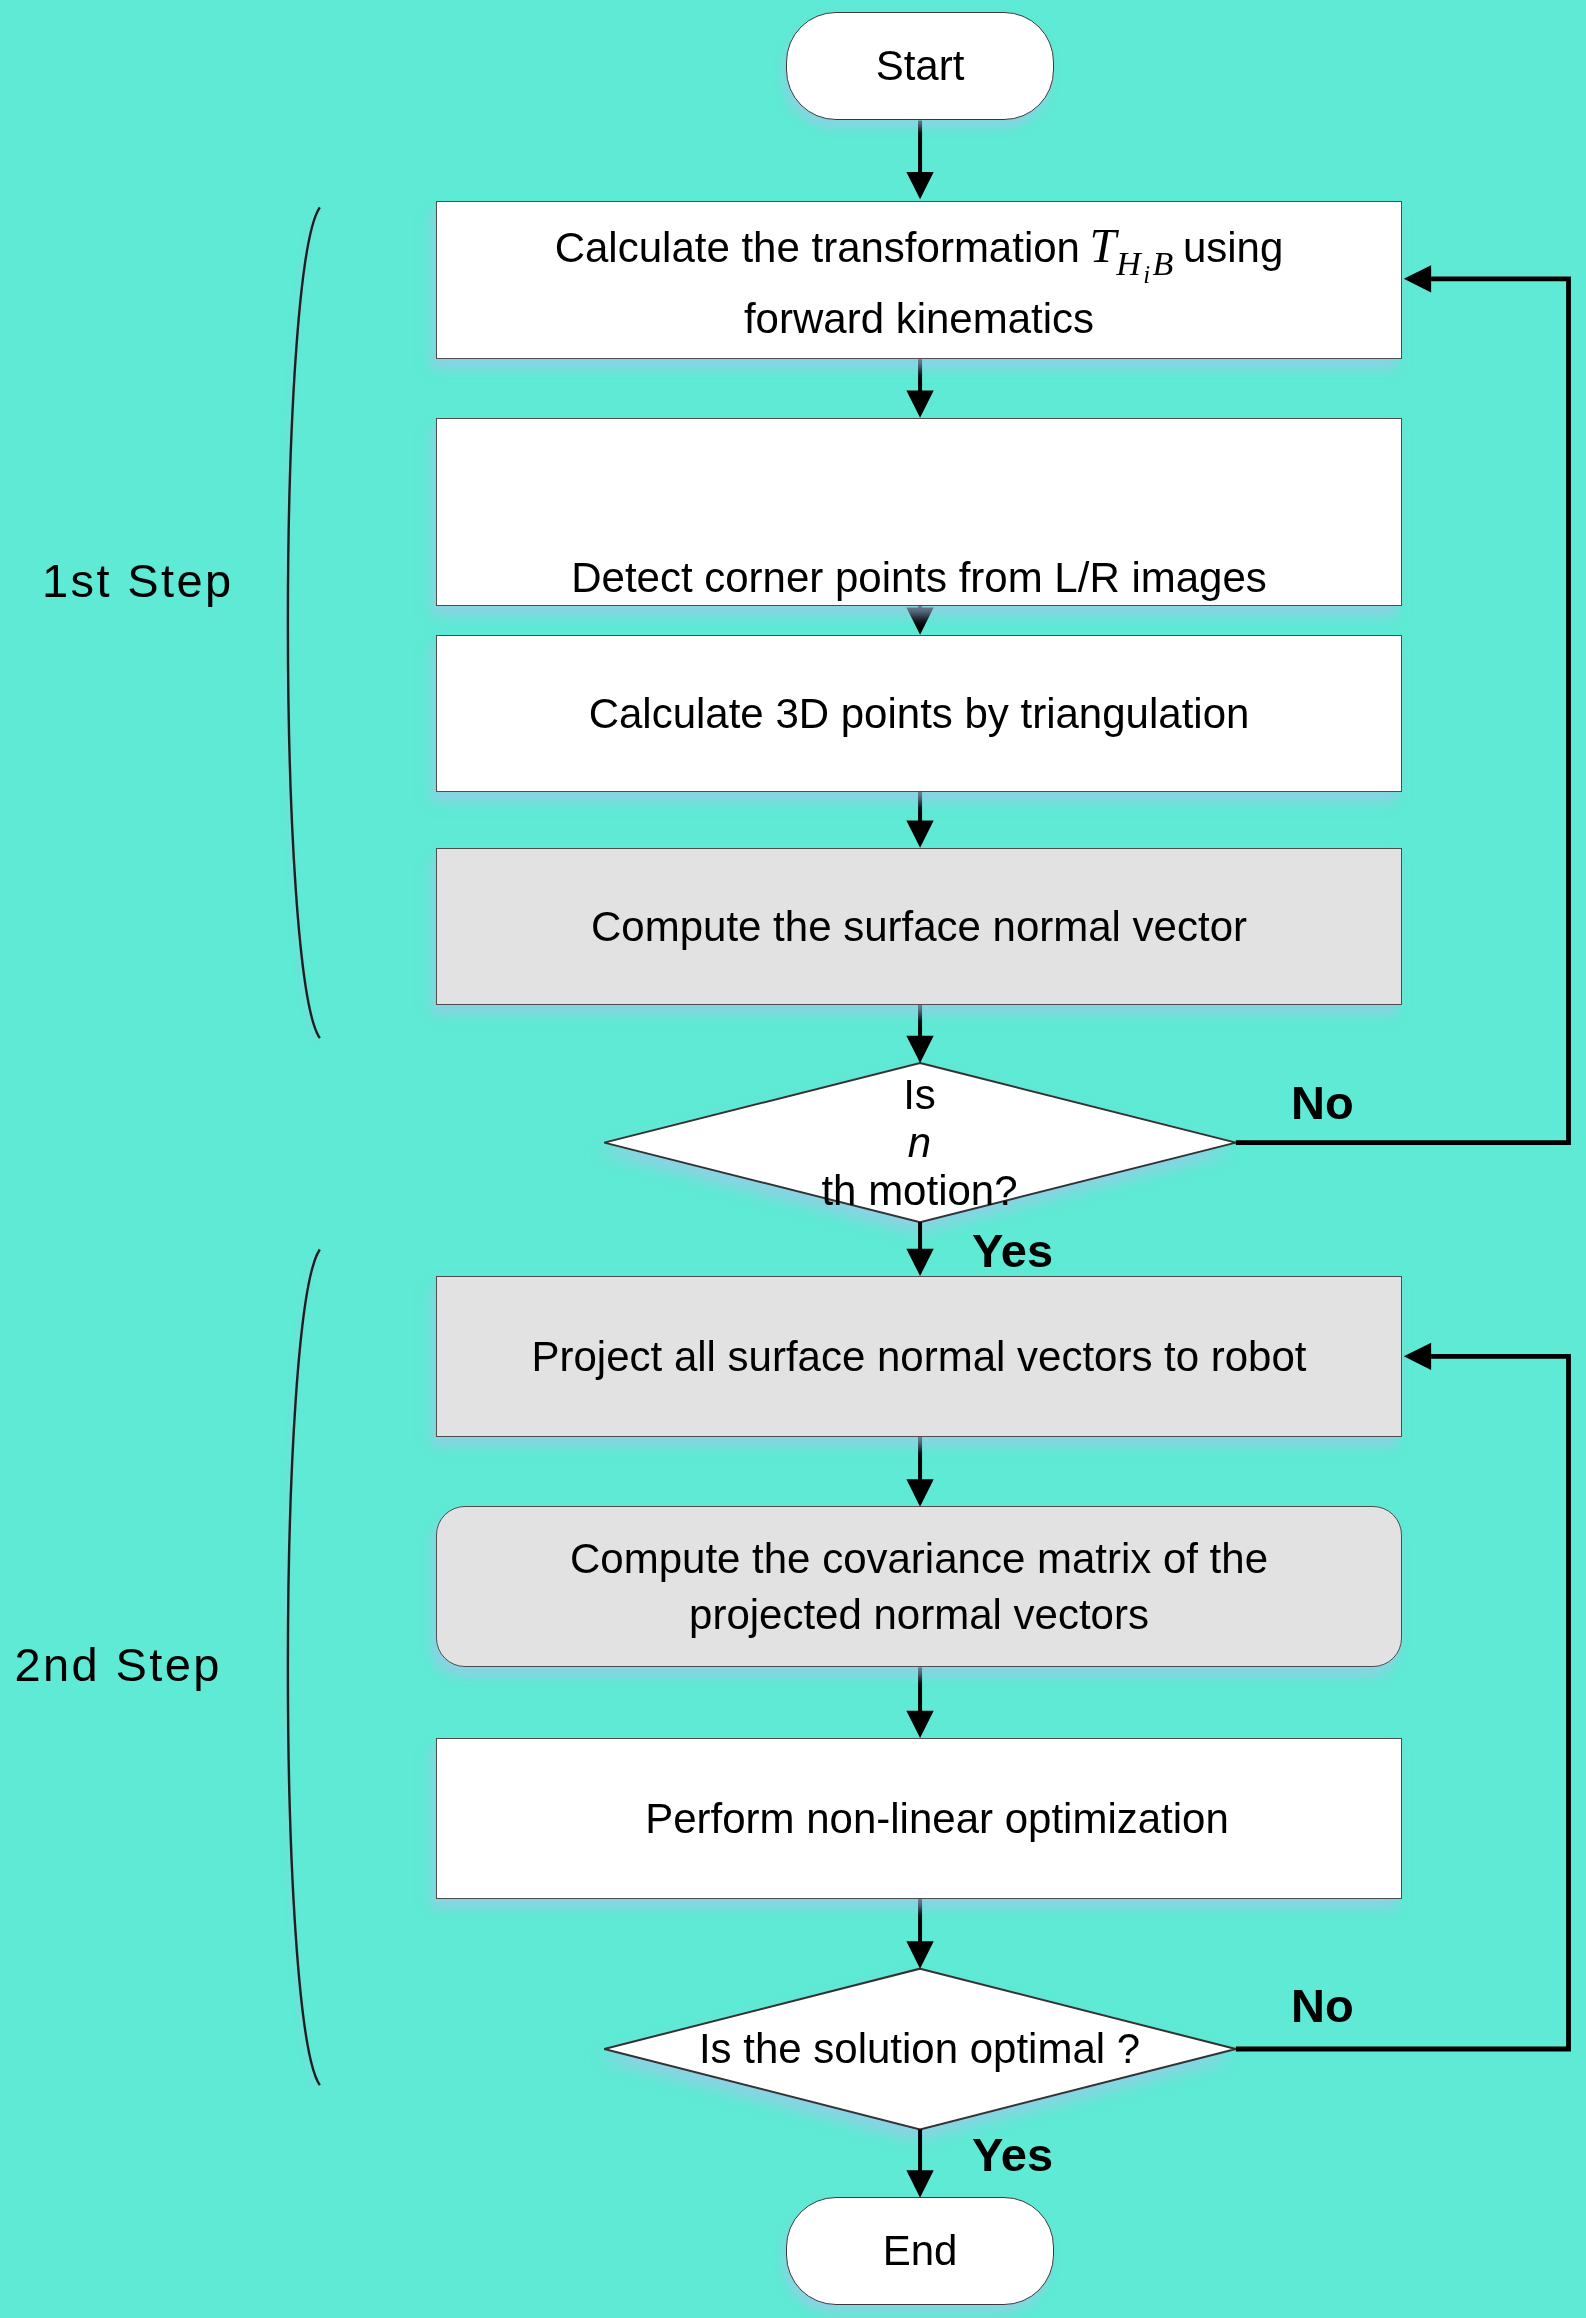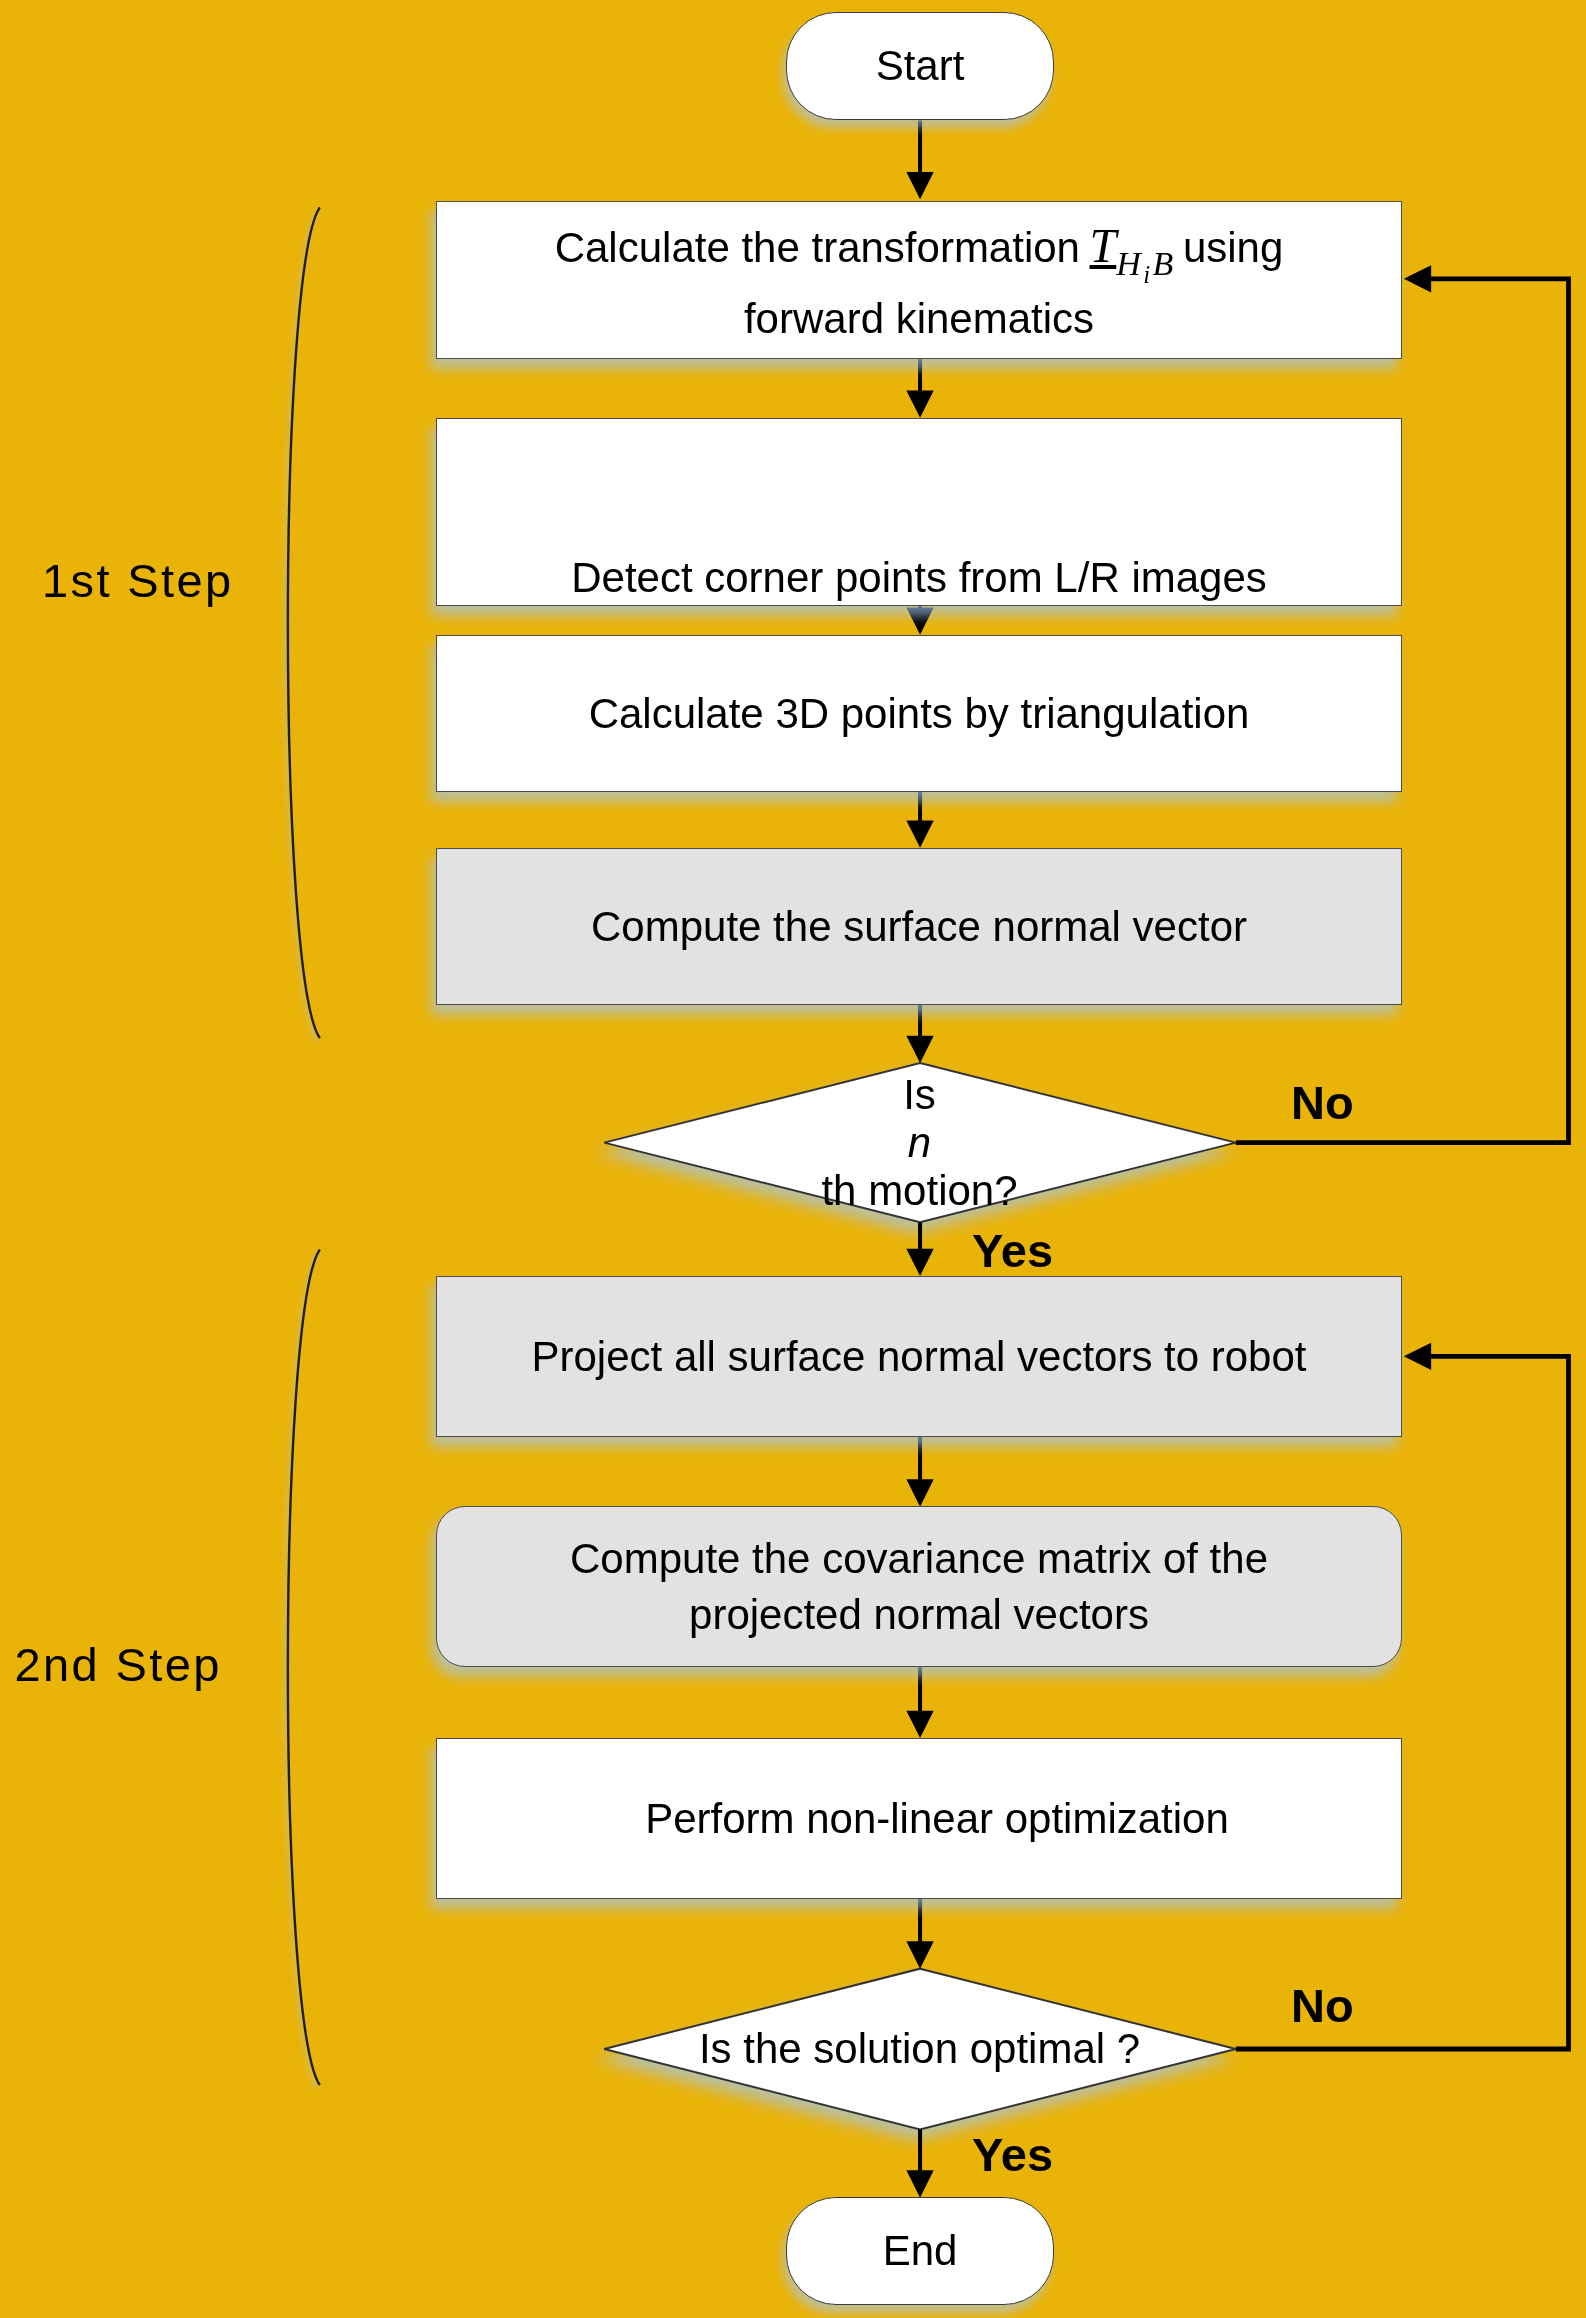--- a/index.html
+++ b/index.html
@@ -1,19 +1,19 @@
 <!DOCTYPE html>
 <html style="font-size:13px"><head>
 <meta charset="utf-8">
 <style>
   html,body{margin:0;padding:0;background:#ffffff;}
   .canvas{
     position:relative;
     width:1587px;height:2319px;
-    background:#eab308;
+    background:#5eead4;
     font-family:"Liberation Sans", sans-serif;
     overflow:hidden;
   }
   .layer{position:absolute;left:0;top:0;width:1587px;height:2319px;}
   
   .node{
     position:absolute;
     box-sizing:border-box;
     display:flex;flex-direction:column;align-items:center;justify-content:center;
     text-align:center;
@@ -38,21 +38,21 @@
     position:absolute;left:604px;width:631px;
     display:flex;align-items:center;justify-content:center;
     text-align:center;font-size:42px;color:#000;flex-direction:column;
   }
   .edge-label{
     position:absolute;font-size:47px;font-weight:bold;color:#000;
   }
   .step-label{
     position:absolute;font-size:47px;color:#000;letter-spacing:2.4px;
   }
-  .formula{display:inline-block;margin:0 9.6px;font-family:"Liberation Serif", serif;font-style:italic;text-decoration:underline;}
+  .formula{display:inline-block;margin:0 9.6px;font-family:"Liberation Serif", serif;font-style:italic;}
   .f-base{font-size:48px;}
   .f-sub{font-size:34px;vertical-align:-13px;}
   .f-subsub{font-size:25px;vertical-align:-21px;margin:0 2.4px;}
   .var-italic{font-style:italic;margin:0 8.8px;}
 </style>
 </head>
 <body>
 
 <div class="canvas">
 

